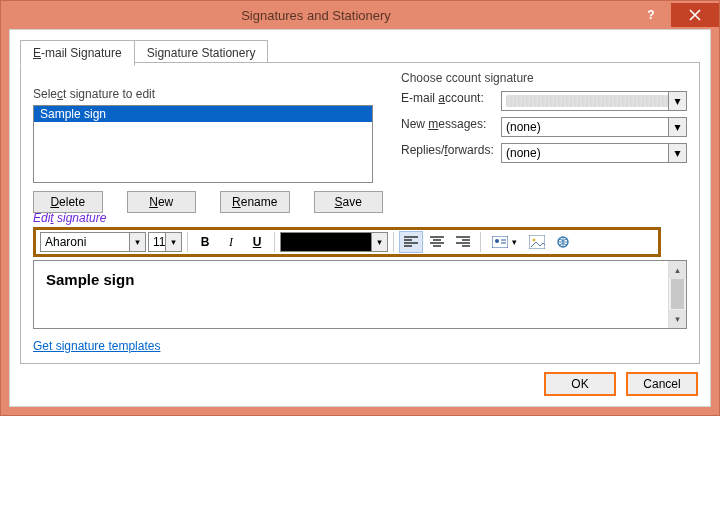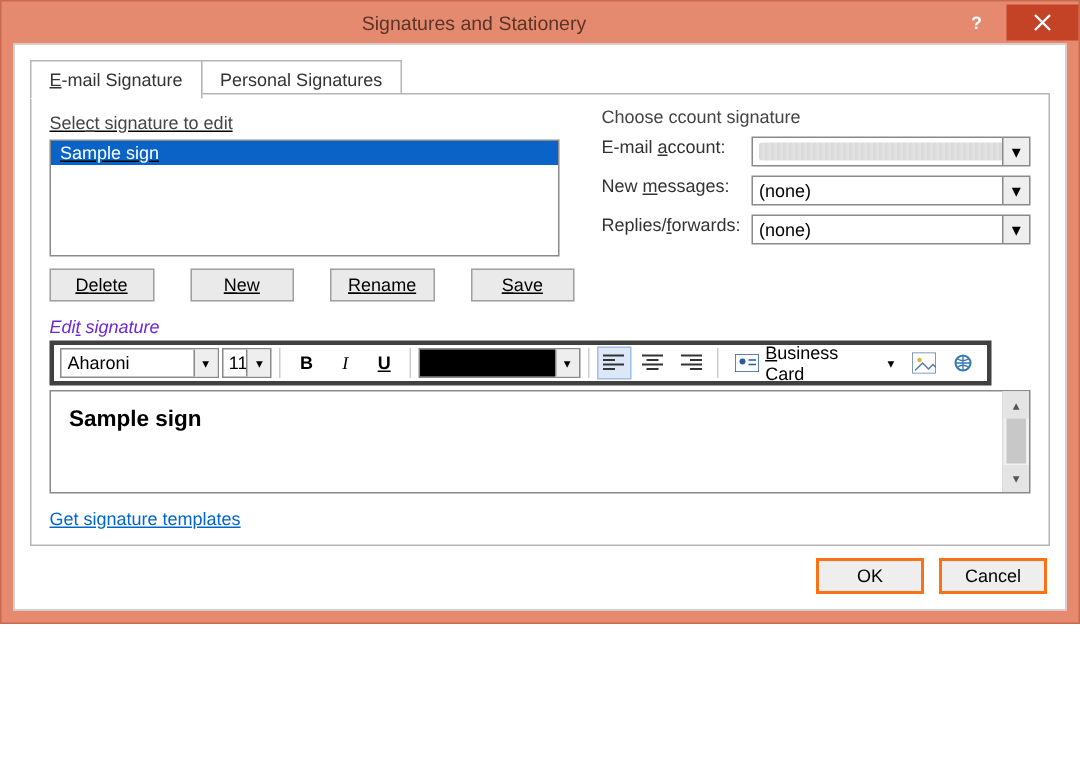--- a/index.html
+++ b/index.html
@@ -9,33 +9,33 @@
 .titlebar .title { flex: 1; text-align: center; color: #5a3528; font-size: 13px; }
 .titlebar .help, .titlebar .close { width: 40px; height: 24px; display: flex; align-items: center; justify-content: center; color: #fff; font-size: 14px; }
 .titlebar .close { background: #c44226; width: 48px; height: 24px; }
 .titlebar .help-q { font-weight: bold; }
 .client { position: absolute; left: 8px; right: 8px; top: 28px; bottom: 8px; background: #fff; border: 1px solid #d0d0d0; }
 .tabs { position: absolute; left: 10px; top: 10px; display: flex; }
 .tab { padding: 5px 12px; border: 1px solid #b5b5b5; background: #fff; margin-right: -1px; cursor: pointer; color: #333; }
 .tab.active { background: #fff; border-bottom: 1px solid #fff; position: relative; z-index: 2; }
 .tab-panel { position: absolute; left: 10px; right: 10px; top: 32px; bottom: 42px; border: 1px solid #b5b5b5; background: #fff; padding: 8px 12px 10px 12px; }
 .group-label { color: #444; margin-bottom: 4px; }
-.left-col { position: absolute; left: 12px; top: 12px; width: 350px; text-decoration: underline; }
+.left-col { position: absolute; left: 12px; top: 24px; width: 350px; }
 .right-col { position: absolute; left: 380px; top: 8px; right: 12px; }
 .select-list { width: 340px; height: 78px; border: 1px solid #8a8a8a; background: #fff; overflow: hidden; }
 .select-list .item { background: #0a64c8; color: #fff; padding: 1px 6px; }
 .btn-row { margin-top: 8px; display: flex; gap: 24px; }
 .btn { width: 78px; height: 22px; background: #eaeaea; border: 1px solid #a0a0a0; display: inline-flex; align-items: center; justify-content: center; cursor: pointer; }
 .field-row { display: flex; align-items: flex-start; margin-top: 6px; }
 .field-row label { width: 100px; color: #333; }
 .combo { flex: 1; height: 20px; border: 1px solid #8a8a8a; background: #fff; display: flex; align-items: center; padding: 0 4px; position: relative; }
 .combo .arrow { position: absolute; right: 0; top: 0; width: 18px; height: 100%; border-left: 1px solid #8a8a8a; background: #eee; display: flex; align-items: center; justify-content: center; }
 .combo .blurred { background: repeating-linear-gradient(90deg,#d8d8d8,#e4e4e4 4px); color: transparent; width: 100%; height: 12px; border-radius:2px; }
 .edit-label { position: absolute; left: 12px; top: 148px; color: #6d28d9; font-style: italic; }
-.toolbar-wrap { position: absolute; left: 12px; right: 38px; top: 164px; height: 30px; border: 3px solid #404040; display: flex; align-items: center; padding: 0 4px; gap: 2px; }
+.toolbar-wrap { position: absolute; left: 12px; right: 38px; top: 164px; height: 30px; border: 3px solid #a16207; display: flex; align-items: center; padding: 0 4px; gap: 2px; }
 .tb-select { height: 20px; border: 1px solid #8a8a8a; background: #fff; display: flex; align-items: center; padding: 0 4px; position: relative; }
 .tb-select .arrow { position: absolute; right: 0; top: 0; width: 16px; height: 100%; border-left: 1px solid #8a8a8a; background: #eee; display: flex; align-items: center; justify-content: center; font-size: 9px; }
 .tb-btn { width: 24px; height: 22px; display: flex; align-items: center; justify-content: center; border: 1px solid transparent; }
 .tb-btn.sel { border: 1px solid #a3c0e8; background: #dce8f7; }
 .color-swatch { width: 90px; height: 18px; background: #000; }
 .sep { width: 1px; height: 20px; background: #ccc; margin: 0 3px; }
 .biz { display: flex; align-items: center; gap: 4px; padding: 0 6px; height: 22px; }
 .editor { position: absolute; left: 12px; right: 12px; top: 197px; bottom: 34px; border: 1px solid #8a8a8a; background: #fff; }
 .editor .content { padding: 10px 12px; font-family: Arial; font-size: 15px; font-weight: bold; color: #000; }
 .editor .scrollbar { position: absolute; right: 0; top: 0; width: 18px; bottom: 0; background: #f0f0f0; border-left: 1px solid #ddd; }
@@ -59,21 +59,21 @@
     <div class="close">
       <svg width="12" height="12" viewBox="0 0 12 12">
           <path d="M1 1 L11 11 M11 1 L1 11" stroke="#fff" stroke-width="1.6"></path>
         </svg>
     </div>
   </div>
 
   <div class="client">
     <div class="tabs">
       <div class="tab active"><span class="ul-letter">E</span><span>-mail Signature</span></div>
-      <div class="tab">Personal Signatures</div>
+      <div class="tab">Signature Stationery</div>
     </div>
 
     <div class="tab-panel">
 
       <div class="left-col">
         <div class="group-label">Sele<span class="ul-letter">c</span>t signature to edit</div>
         <div class="select-list">
           <div class="item">Sample sign</div>
         </div>
         <div class="btn-row">
@@ -159,21 +159,20 @@
               <path d="M0 1h14M6 4h8M0 7h14M6 10h8" stroke="#333" stroke-width="1.4"></path>
             </svg>
         </div>
         <div class="sep"></div>
         <div class="biz">
           <svg width="16" height="12">
               <rect x="0" y="0" width="16" height="12" fill="none" stroke="#2a5aa0"></rect>
               <circle cx="5" cy="5" r="2" fill="#2a5aa0"></circle>
               <path d="M9 4h5M9 7h5" stroke="#2a5aa0"></path>
             </svg>
-          <span><span class="ul-letter">B</span>usiness Card</span>
           <span style="font-size:9px">▾</span>
         </div>
         <div class="tb-btn">
           <svg width="16" height="14">
               <rect x="0" y="0" width="16" height="14" fill="none" stroke="#5a7aa0"></rect>
               <circle cx="5" cy="5" r="1.5" fill="#e0b040"></circle>
               <path d="M2 12 L7 7 L11 11 L14 8 L16 10" stroke="#5a7aa0" fill="none"></path>
             </svg>
         </div>
         <div class="tb-btn">

